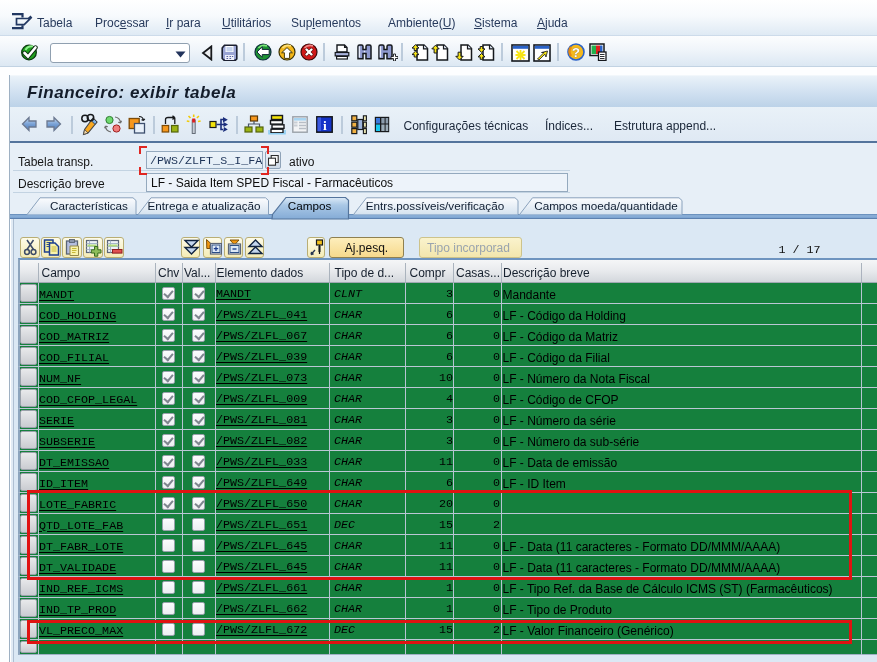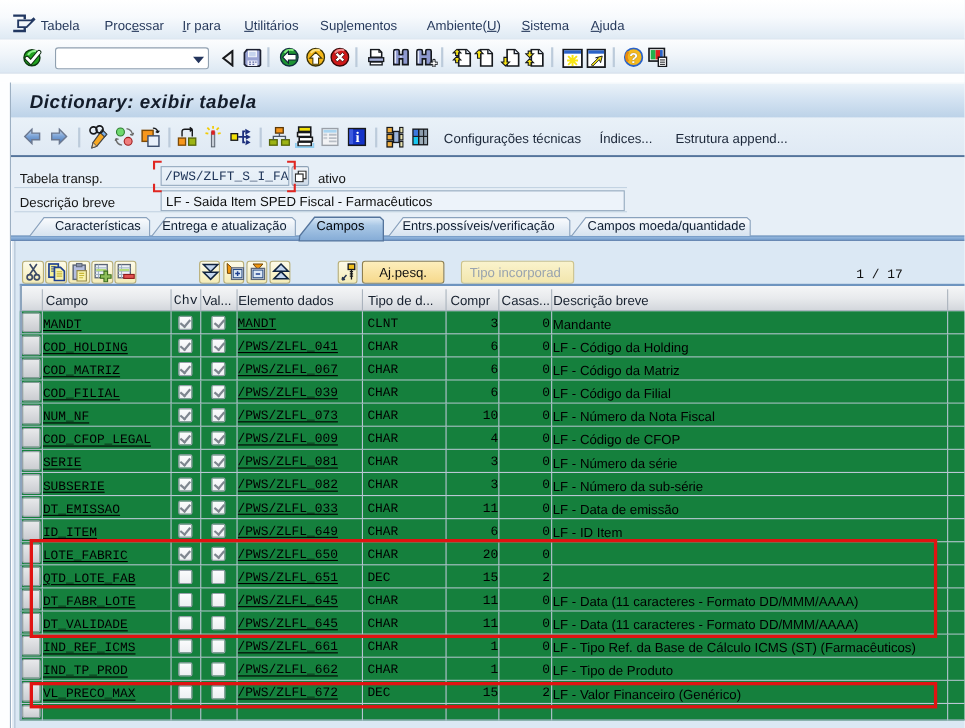--- a/index.html
+++ b/index.html
@@ -39,21 +39,21 @@
   border-bottom:1px solid #a0a9b3; border-left:2px solid #8ca4bd; }
 #gridhead .hc { position:absolute; top:6px; font-size:12px; color:#16202e; }
 .row { position:absolute; left:18px; width:859px; height:21px; background:#15803d; border-bottom:1px solid #bac7d4; border-left:2px solid #8ca4bd; }
 .cdiv { position:absolute; width:1px; background:#b6c4d2; }
 .selcell { position:absolute; left:0px; top:1px; width:17px; height:18px;
   background:linear-gradient(#e8e9eb,#caccd1); border:1px solid #9aa1aa; border-radius:2px; }
 .fld { position:absolute; left:19px; top:4.5px; font-size:11.7px; color:#000;
   font-family:"Liberation Mono", monospace; text-decoration:underline; text-underline-offset:2px; white-space:pre; }
 .elem { position:absolute; left:196px; top:4px; font-size:11.7px; color:#000;
   font-family:"Liberation Mono", monospace; text-decoration:underline; text-underline-offset:2px; white-space:pre; }
-.typ { position:absolute; left:314px; top:4px; font-size:11.7px; color:#000; font-family:"Liberation Mono", monospace; }
+.typ { position:absolute; left:314px; top:4px; font-size:11.7px; color:#000; font-family:"Liberation Mono", monospace;font-style:italic; }
 .len { position:absolute; left:336px; top:4px; width:97px; text-align:right; font-size:11.7px; color:#000; font-family:"Liberation Mono", monospace; }
 .dec { position:absolute; left:396px; top:4px; width:84px; text-align:right; font-size:11.7px; color:#000; font-family:"Liberation Mono", monospace; }
 .dsc { position:absolute; left:482.5px; top:4.5px; font-size:12px; color:#000; white-space:pre; }
 .cb { position:absolute; top:4px; width:13px; height:13px; border:1px solid #98a1ab; border-radius:2px;
   background:linear-gradient(#fbfcfd,#edeff2); }
 .cb.on::after { content:""; position:absolute; left:1.5px; top:2px; width:7px; height:4px;
   border-left:2px solid #7e868f; border-bottom:2px solid #7e868f; transform:rotate(-50deg); }
 .cb1 { left:141.5px; } .cb2 { left:172px; }
 .redbox { position:absolute; border:3.5px solid #e01312; z-index:9; }
 </style>
@@ -177,21 +177,21 @@
     <rect x="11" y="2.5" width="2.5" height="8.5" fill="#2a62c8"></rect>
     <rect x="9.5" y="9" width="7.5" height="8.5" fill="#ffffff" stroke="#15181d" stroke-width="1.3"></rect>
     <path d="M11 11.5 h4.5 M11 13.5 h4.5 M11 15.5 h4.5" stroke="#15181d" stroke-width="0.9"></path>
   </svg>
 </div>
 
 <div class="abs" style="left:0;top:67px;width:877px;height:8px;background:#fdfeff;"></div>
 <div class="abs" style="left:0;top:75px;width:10px;height:587px;background:#fdfeff;border-right:1px solid #9db0c3;"></div>
 
 <div id="titlebar" class="abs">
-    <span>Dictionary: exibir tabela</span>
+    <span>Financeiro: exibir tabela</span>
   </div>
 
 <div id="apptb" class="abs">
   <svg class="abs" style="left:11px;top:9px;" width="53" height="16" viewBox="0 0 53 16">
     <defs>
         <linearGradient id="arr" x1="0" y1="0" x2="0" y2="1">
       <stop offset="0" stop-color="#c9ddf2"></stop>
           <stop offset="0.5" stop-color="#7aa2d6"></stop>
           <stop offset="1" stop-color="#4a79b8"></stop>
         </linearGradient>
@@ -390,21 +390,21 @@
 <svg width="16" height="19" viewBox="0 0 16 19" style="margin:0 0 0 0.5px;">
       <path d="M6 12 L2 16.5 M2 16.5 L2.6 13.8 M2 16.5 L4.7 15.9" stroke="#26354f" stroke-width="1.3" fill="none"></path>
       <rect x="7.5" y="2" width="6" height="5" fill="#f2c01c" stroke="#17191c" stroke-width="1.2"></rect>
       <path d="M10.5 7 L10.5 16 M9 9 h3 M9 11 h3 M9 13 h3" stroke="#17191c" stroke-width="1.2" fill="none"></path>
     </svg></div>
 <div class="abs" style="left:329px;top:237px;width:75px;height:21px;background:linear-gradient(#fdeebc,#f6d98c);border:1px solid #8f8050;border-radius:3px;text-align:center;font-size:12px;color:#111;line-height:20px;">Aj.pesq.</div>
 <div class="abs" style="left:419px;top:237px;width:103px;height:21px;background:linear-gradient(#faf3cd,#f2e6ad);border:1px solid #cdc38b;border-radius:3px;font-size:12px;color:#9aa4ae;line-height:20px;white-space:nowrap;overflow:hidden;padding-left:7px;">Tipo incorporad</div>
 <span class="mono abs" style="left:778.5px;top:242.5px;font-size:11.7px;color:#111;">1 / 17</span>
 <div id="gridhead" class="abs">
   <span class="hc" style="left:21.5px;">Campo</span>
-  <span class="hc" style="left:138px;font-family:Liberation Mono, monospace;">Chv</span>
+  <span class="hc" style="left:138px;">Chv</span>
   <span class="hc" style="left:164px;">Val...</span>
   <span class="hc" style="left:196.5px;">Elemento dados</span>
   <span class="hc" style="left:314.5px;">Tipo de d...</span>
   <span class="hc" style="left:389.5px;">Compr</span>
   <span class="hc" style="left:436px;">Casas...</span>
   <span class="hc" style="left:483px;">Descrição breve</span>
   <div class="cdiv" style="left:18px;top:3px;height:19px;background:#aab3bd;"></div>
   <div class="cdiv" style="left:135px;top:3px;height:19px;background:#aab3bd;"></div>
   <div class="cdiv" style="left:161.5px;top:3px;height:19px;background:#aab3bd;"></div>
   <div class="cdiv" style="left:194.5px;top:3px;height:19px;background:#aab3bd;"></div>

